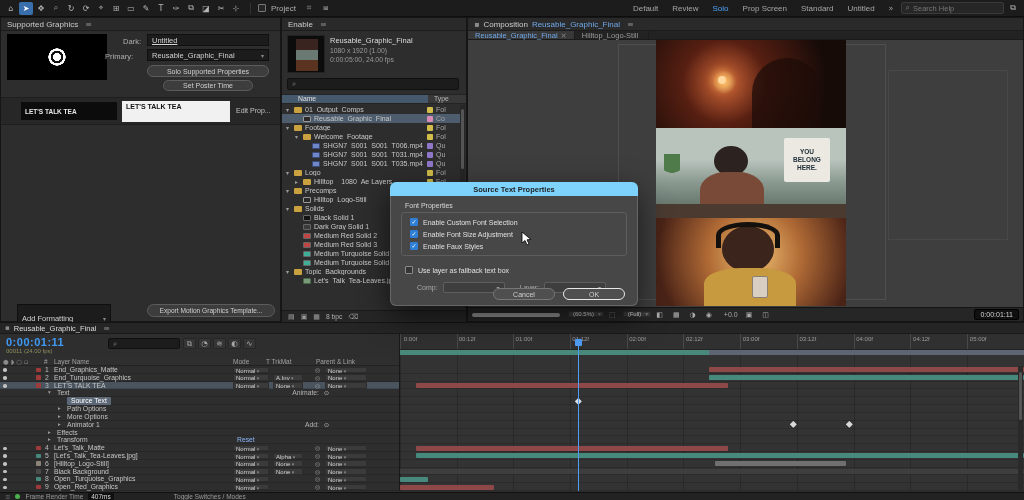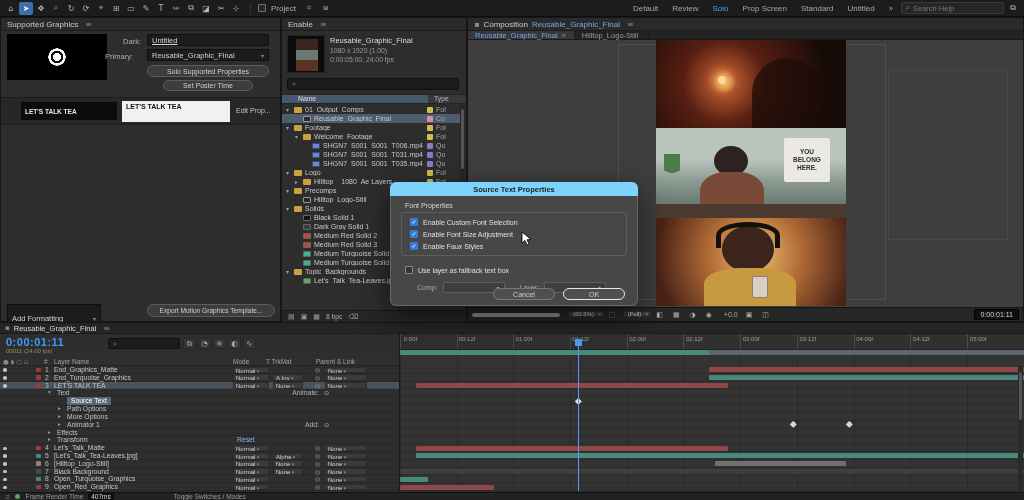--- a/index.html
+++ b/index.html
@@ -155,21 +155,21 @@
       <span>Reusable_Graphic_Final</span>
     </div>
   <div class="ab pill" style="left:146px;top:47px;width:122px;height:12px">Solo Supported Properties</div>
   <div class="ab pill" style="left:162px;top:62px;width:90px;height:11px">Set Poster Time</div>
   <div class="ab" style="left:0;top:79px;width:279px;height:1px;background:#1e1e1e"></div>
   <div class="ab" style="left:0;top:80px;width:279px;height:27px;background:#272727;border-bottom:1px solid #1e1e1e">
     <div class="ab" style="left:20px;top:4px;width:96px;height:18px;background:#0c0c0c;display:flex;align-items:center;padding:0 4px;color:#e8e8e8;font-size:6.5px;font-weight:bold">LET'S TALK TEA</div>
     <div class="ab" style="left:121px;top:3px;width:108px;height:21px;background:#f1f1f1;color:#111;font-size:7px;font-weight:bold;line-height:9px;padding:1px 4px;overflow:hidden">LET'S TALK TEA</div>
     <div class="ab" style="left:235px;top:9px;font-size:7px;color:#c2c2c2">Edit Prop...</div>
   </div>
-  <div class="ab dd2" style="left:6px;top:286px;width:94px;height:29px">
+  <div class="ab dd2" style="left:16px;top:286px;width:94px;height:29px">
       <span>Add Formatting</span>
     </div>
   <div class="ab pill" style="left:146px;top:286px;width:128px;height:13px;font-size:6.6px;overflow:hidden">Export Motion Graphics Template...</div>
 </div>
 
 <div class="panel" style="left:281px;top:17px;width:186px;height:305px">
   <div class="phead">
     <span>Enable</span>
     <span class="menu ic">≡</span>
   </div>

